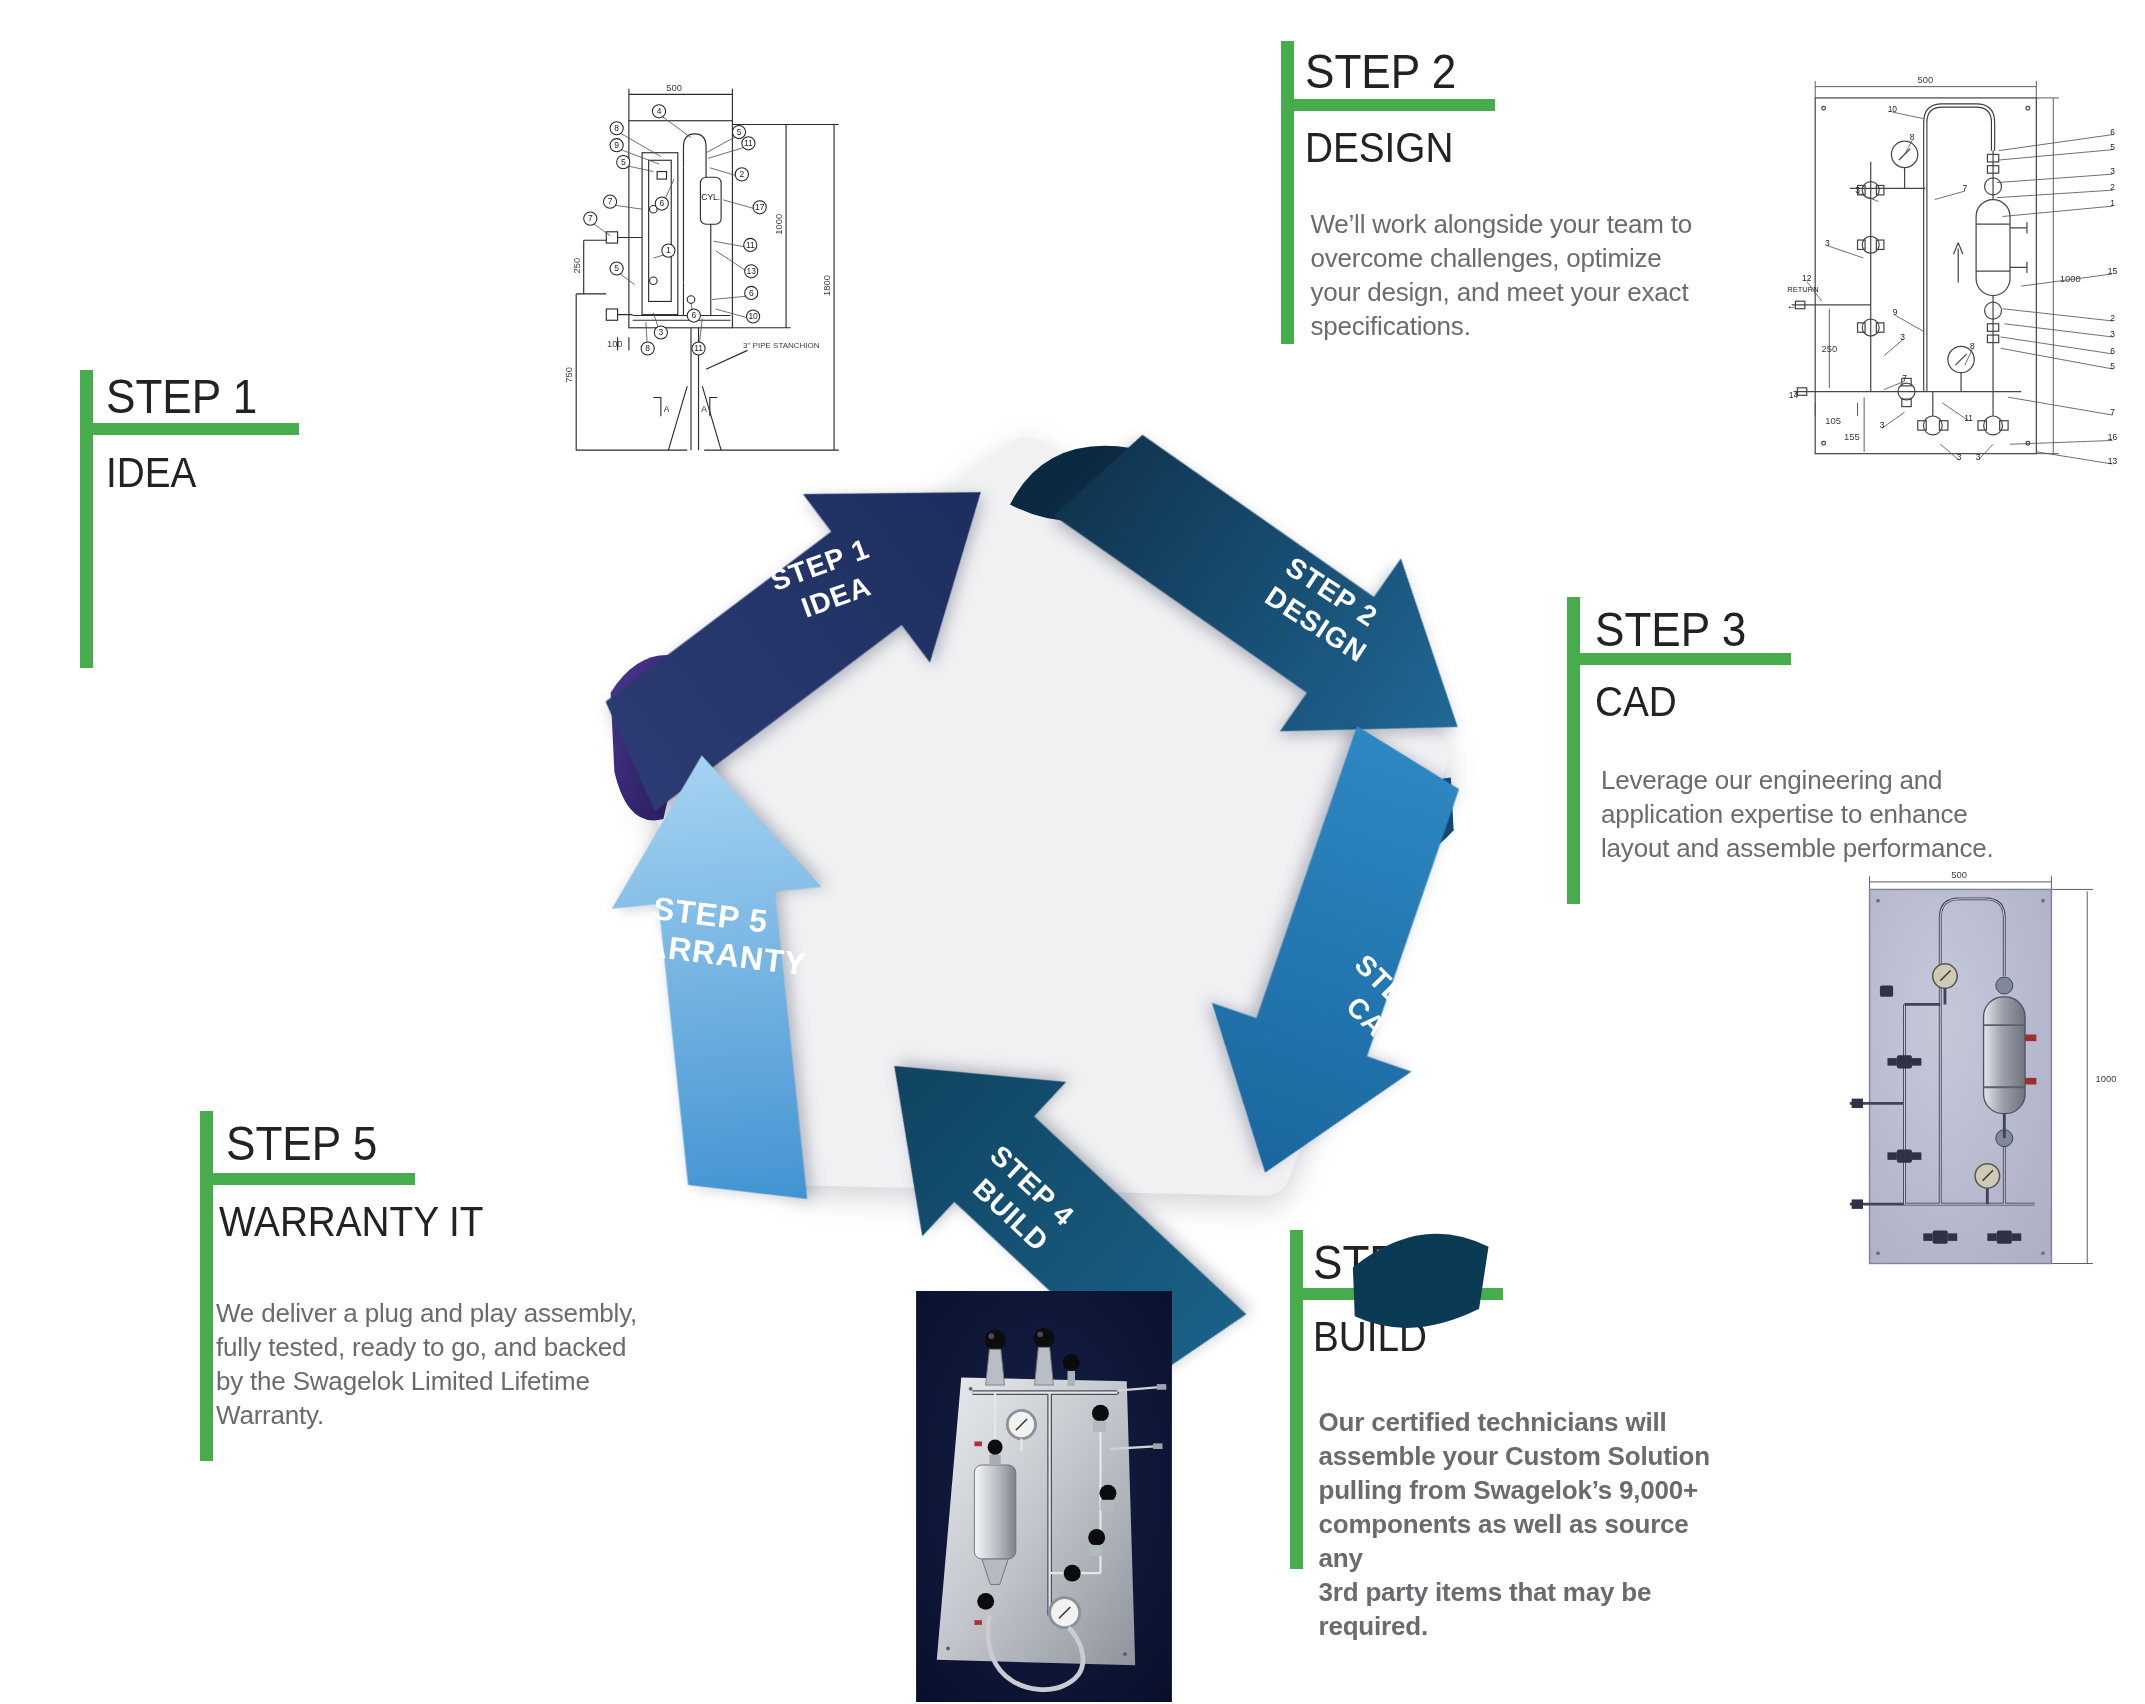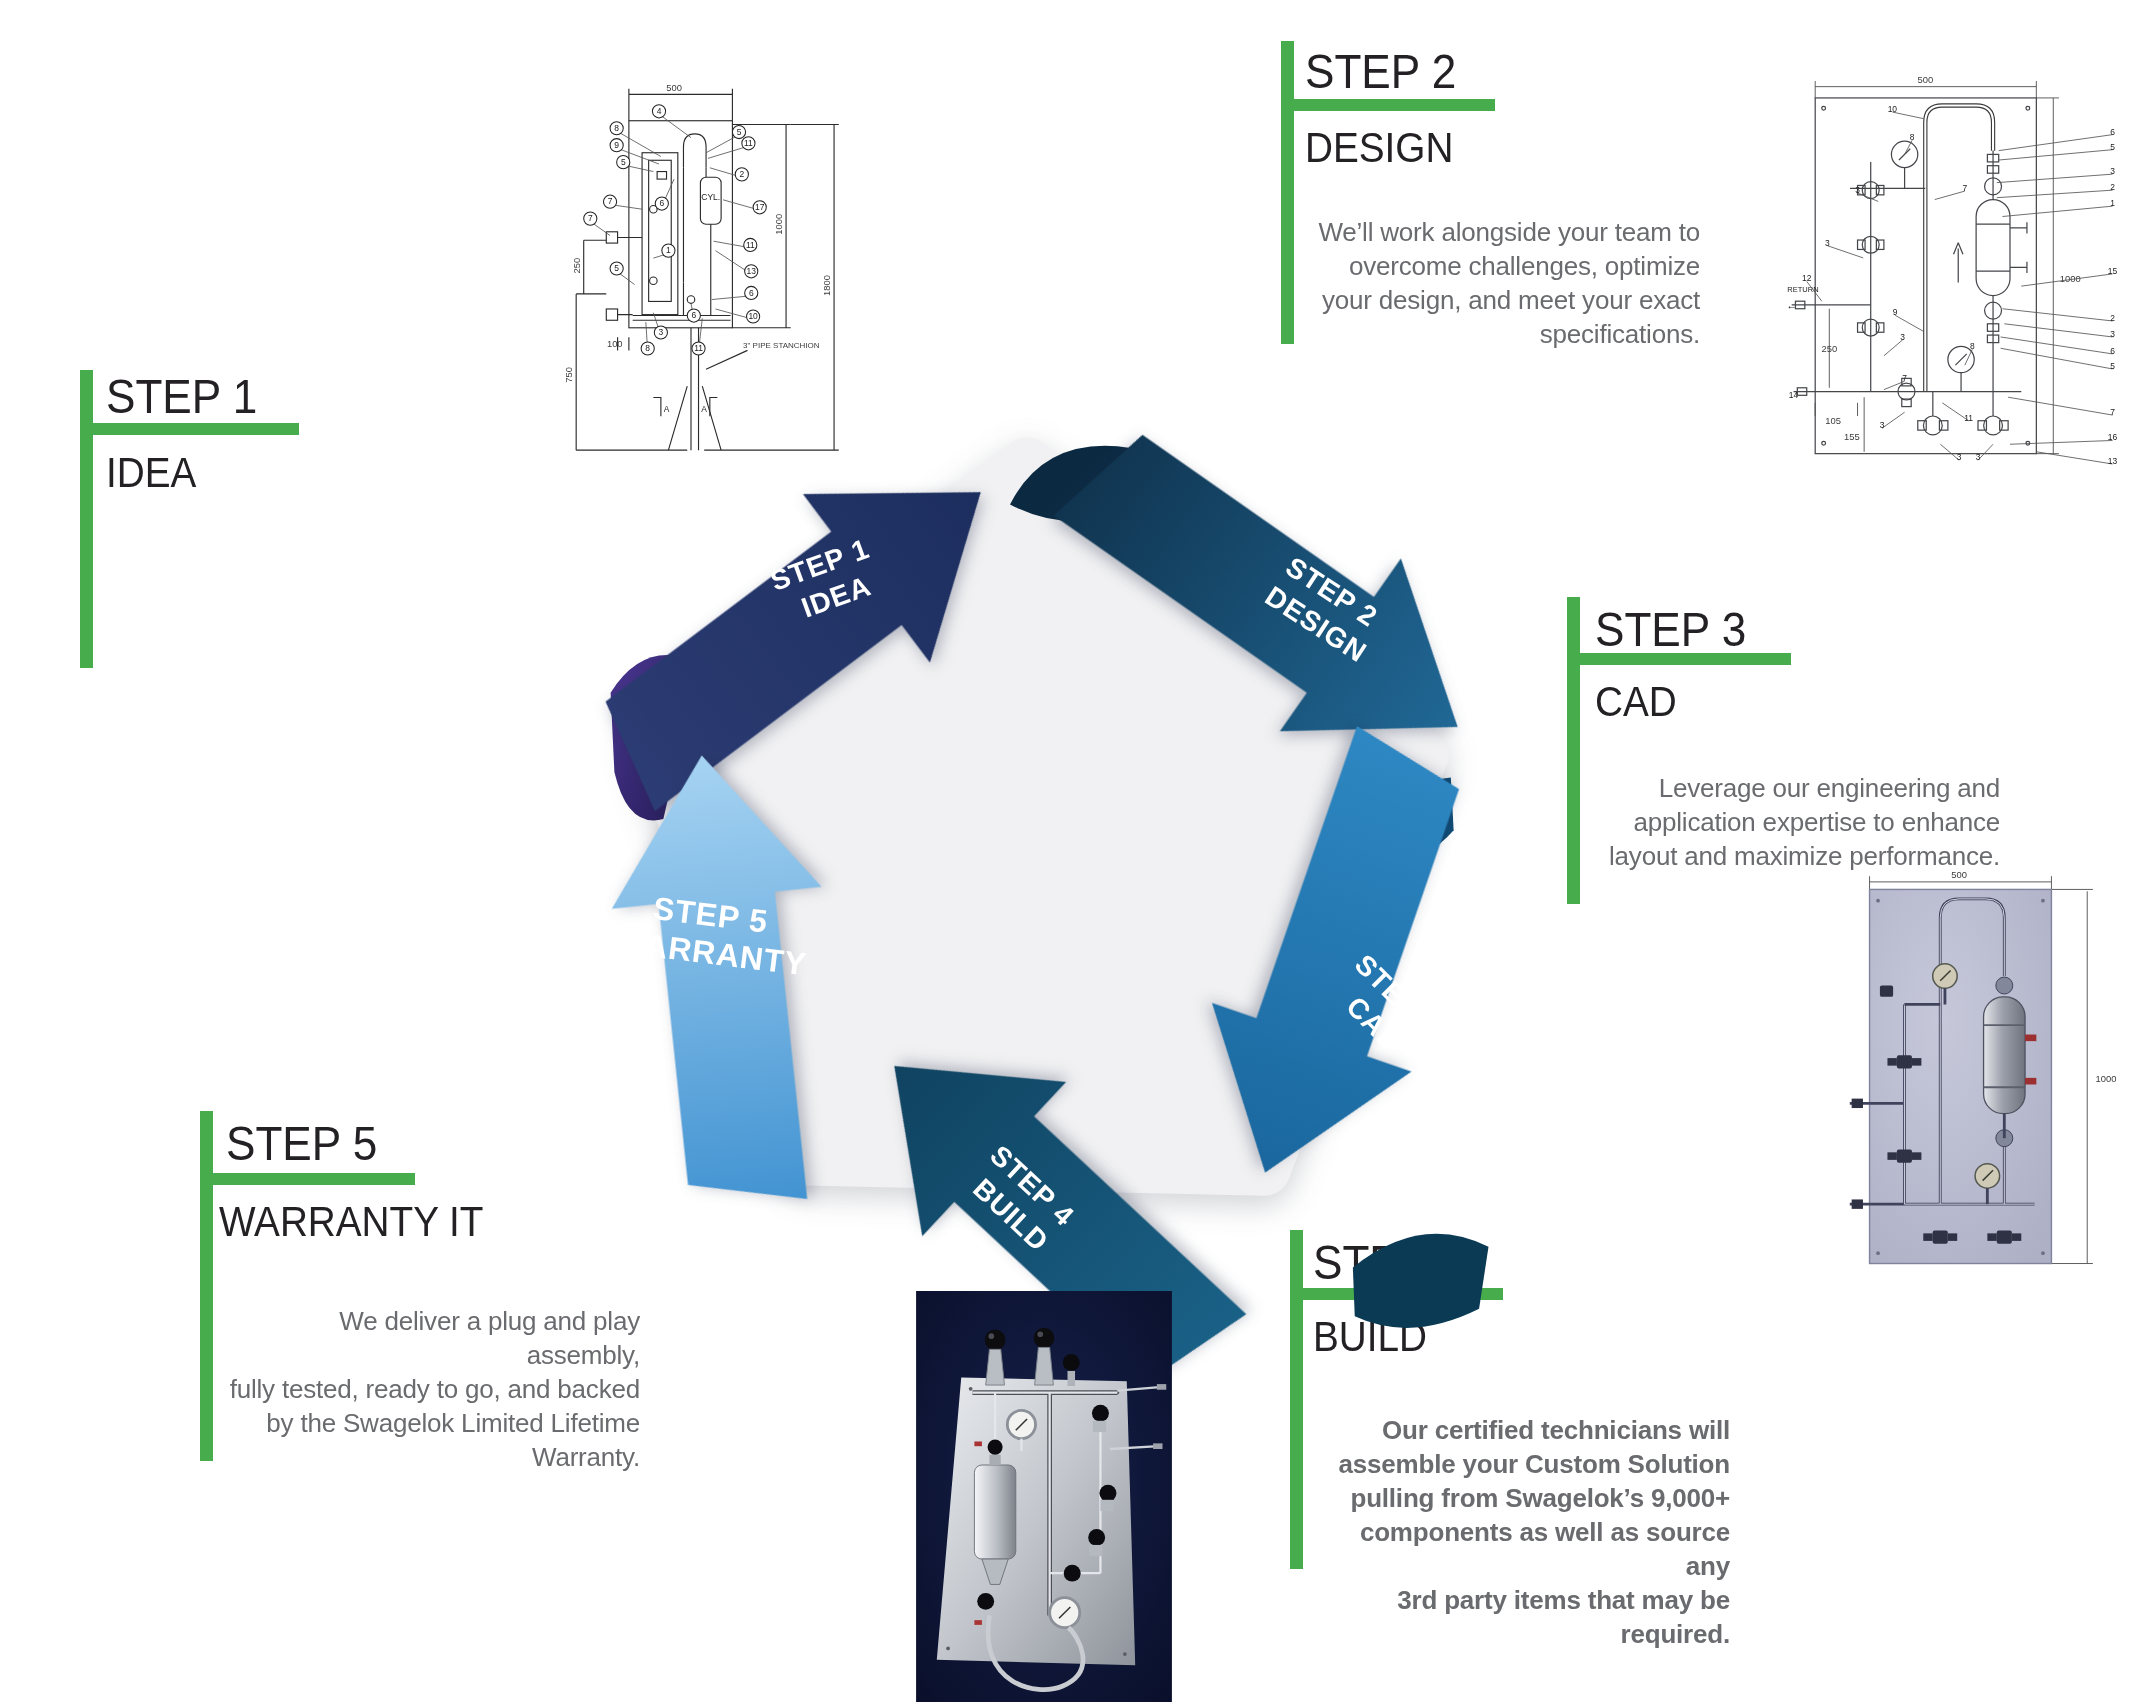--- a/index.html
+++ b/index.html
@@ -7,22 +7,22 @@
           font-family:"Liberation Sans",sans-serif;}
   
   .block{position:absolute;}
   .vbar{position:absolute;left:0;top:0;width:13px;background:#47ad4c;}
   .hline{position:absolute;height:12.2px;background:#47ad4c;}
   .step-label{position:absolute;margin:0;font-size:49px;font-weight:400;color:#232124;
               line-height:1;white-space:nowrap;}
   .step-title{position:absolute;margin:0;font-size:43px;font-weight:400;color:#232124;
               line-height:1;white-space:nowrap;}
   .cond{display:inline-block;transform:scaleX(.9);transform-origin:0 50%;}
-  .step-body{position:absolute;margin:12px;font-size:26px;color:#6a6b6e;line-height:34px;
-             white-space:pre-line;letter-spacing:-0.2px;text-align:right;}
+  .step-body{position:absolute;margin:4px;font-size:26px;color:#6a6b6e;line-height:34px;
+             white-space:pre-line;letter-spacing:-0.2px;}
   
   svg{position:absolute;overflow:visible;}
   .ln{stroke:#2b2b2b;stroke-width:1.2;fill:none;}
   .ln2{stroke:#44464a;stroke-width:1.3;fill:none;}
   .thick{stroke:#3a3a3a;stroke-width:4.6;fill:none;}
   .thin-w{stroke:#ffffff;stroke-width:2.2;fill:none;}
   .dim{stroke:#555;stroke-width:1;fill:none;}
   .dim-t{font:10px "Liberation Sans",sans-serif;fill:#3c3c3c;text-anchor:middle;}
   .co-t{font:9px "Liberation Sans",sans-serif;fill:#222;text-anchor:middle;}
   .co-c{fill:#fff;stroke:#222;stroke-width:1.1;}
@@ -61,21 +61,21 @@
 specifications.</p>
   </div>
 
   <div class="block" style="left:1567px;top:597px;width:452px;height:311px;">
     <div class="vbar" style="height:307px;"></div>
     <h1 class="step-label" style="left:28px;top:7.5px;"><span class="cond">STEP 3</span></h1>
     <div class="hline" style="left:3.8px;top:56px;width:220px;"></div>
     <h2 class="step-title" style="left:28px;top:83px;"><span class="cond">CAD</span></h2>
     <p class="step-body" style="left:30px;top:162px;">Leverage our engineering and
 application expertise to enhance
-layout and maximize performance.</p>
+layout and assemble performance.</p>
   </div>
 
   <div class="block" style="left:1290px;top:1230px;width:452px;height:348px;">
     <div class="vbar" style="height:339px;"></div>
     <h1 class="step-label" style="left:22.6px;top:7.5px;"><span class="cond">STEP 4</span></h1>
     <div class="hline" style="left:1.9px;top:58px;width:211px;"></div>
     <h2 class="step-title" style="left:22.6px;top:85px;"><span class="cond">BUILD</span></h2>
     <p class="step-body" style="left:24.5px;top:171px;font-weight:bold;">Our certified technicians will
 assemble your Custom Solution
 pulling from Swagelok’s 9,000+

